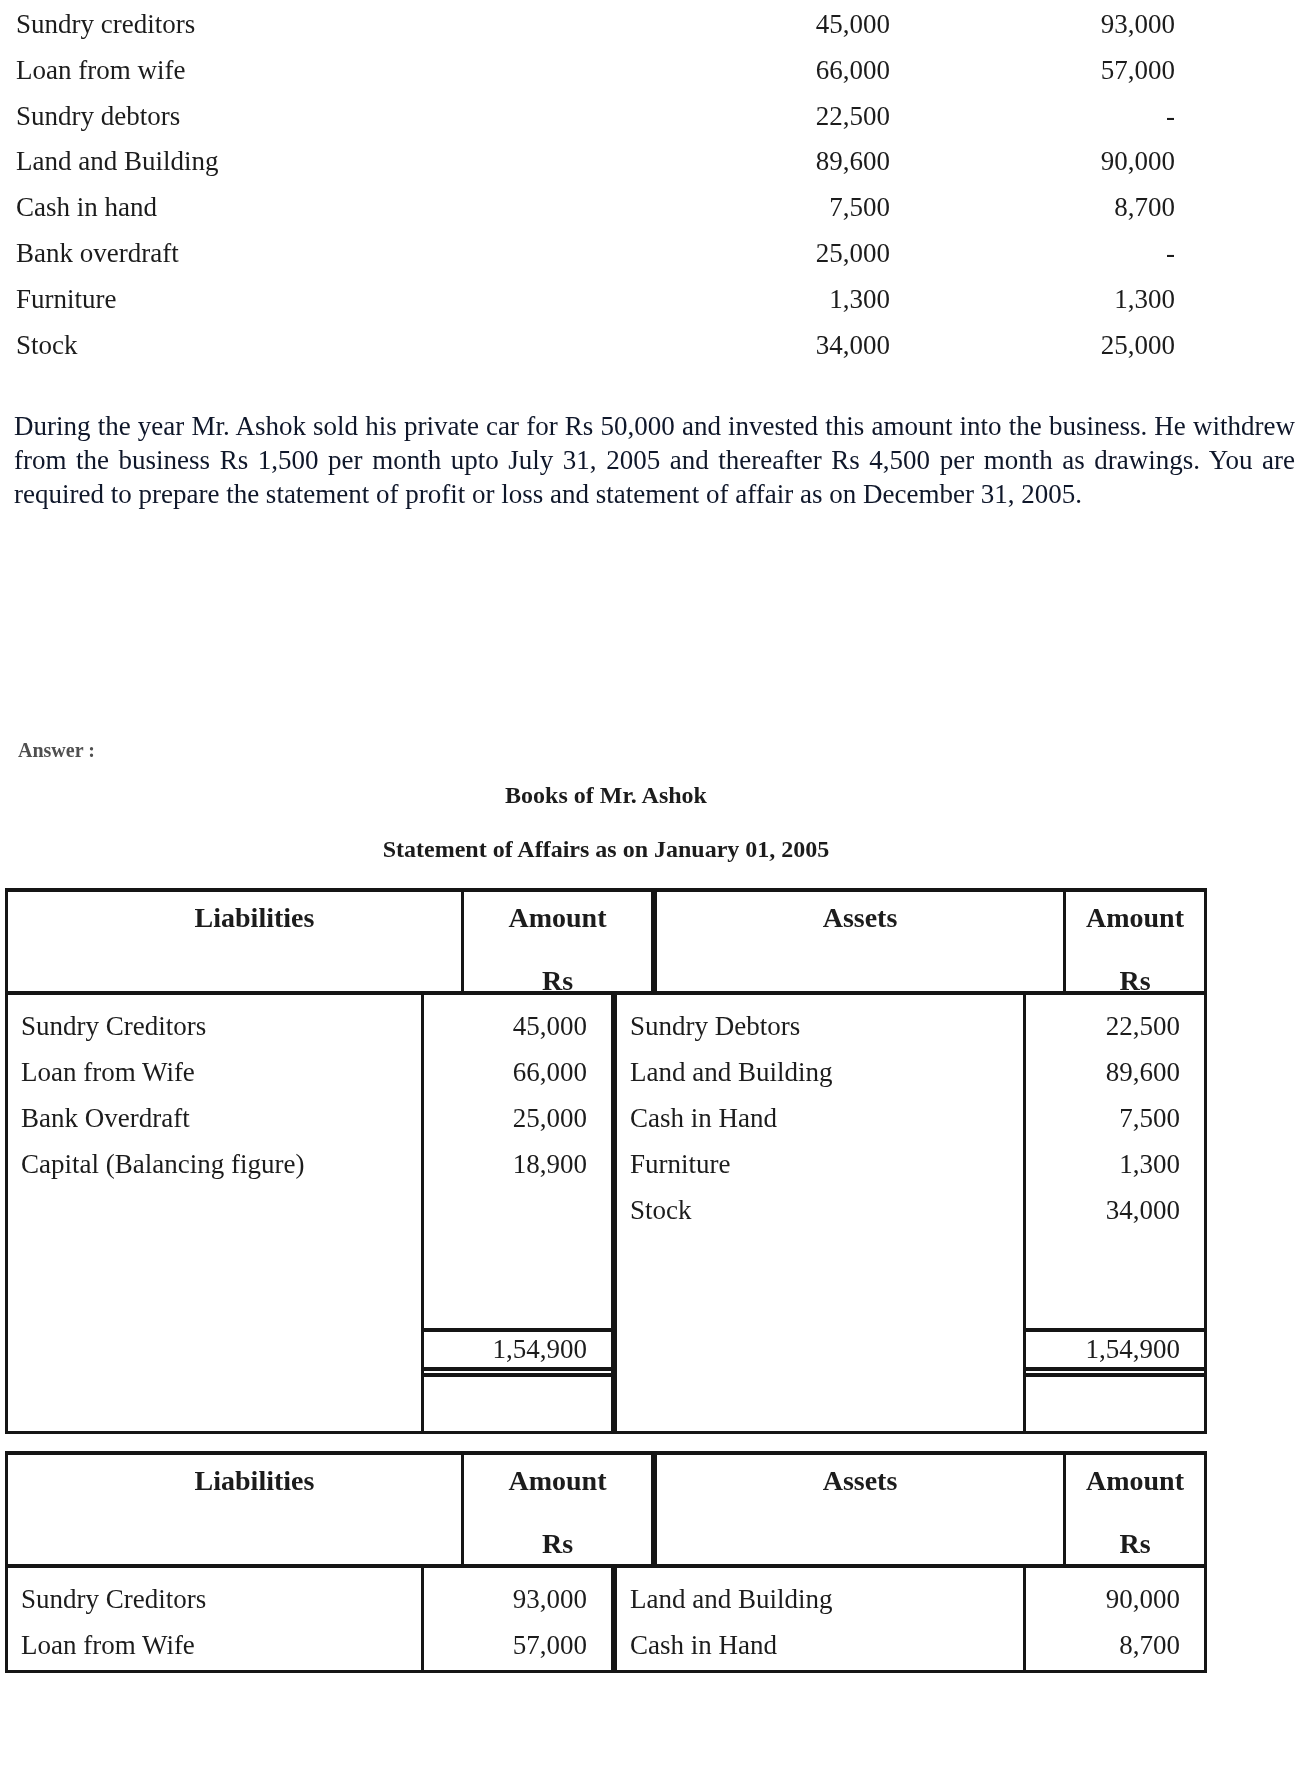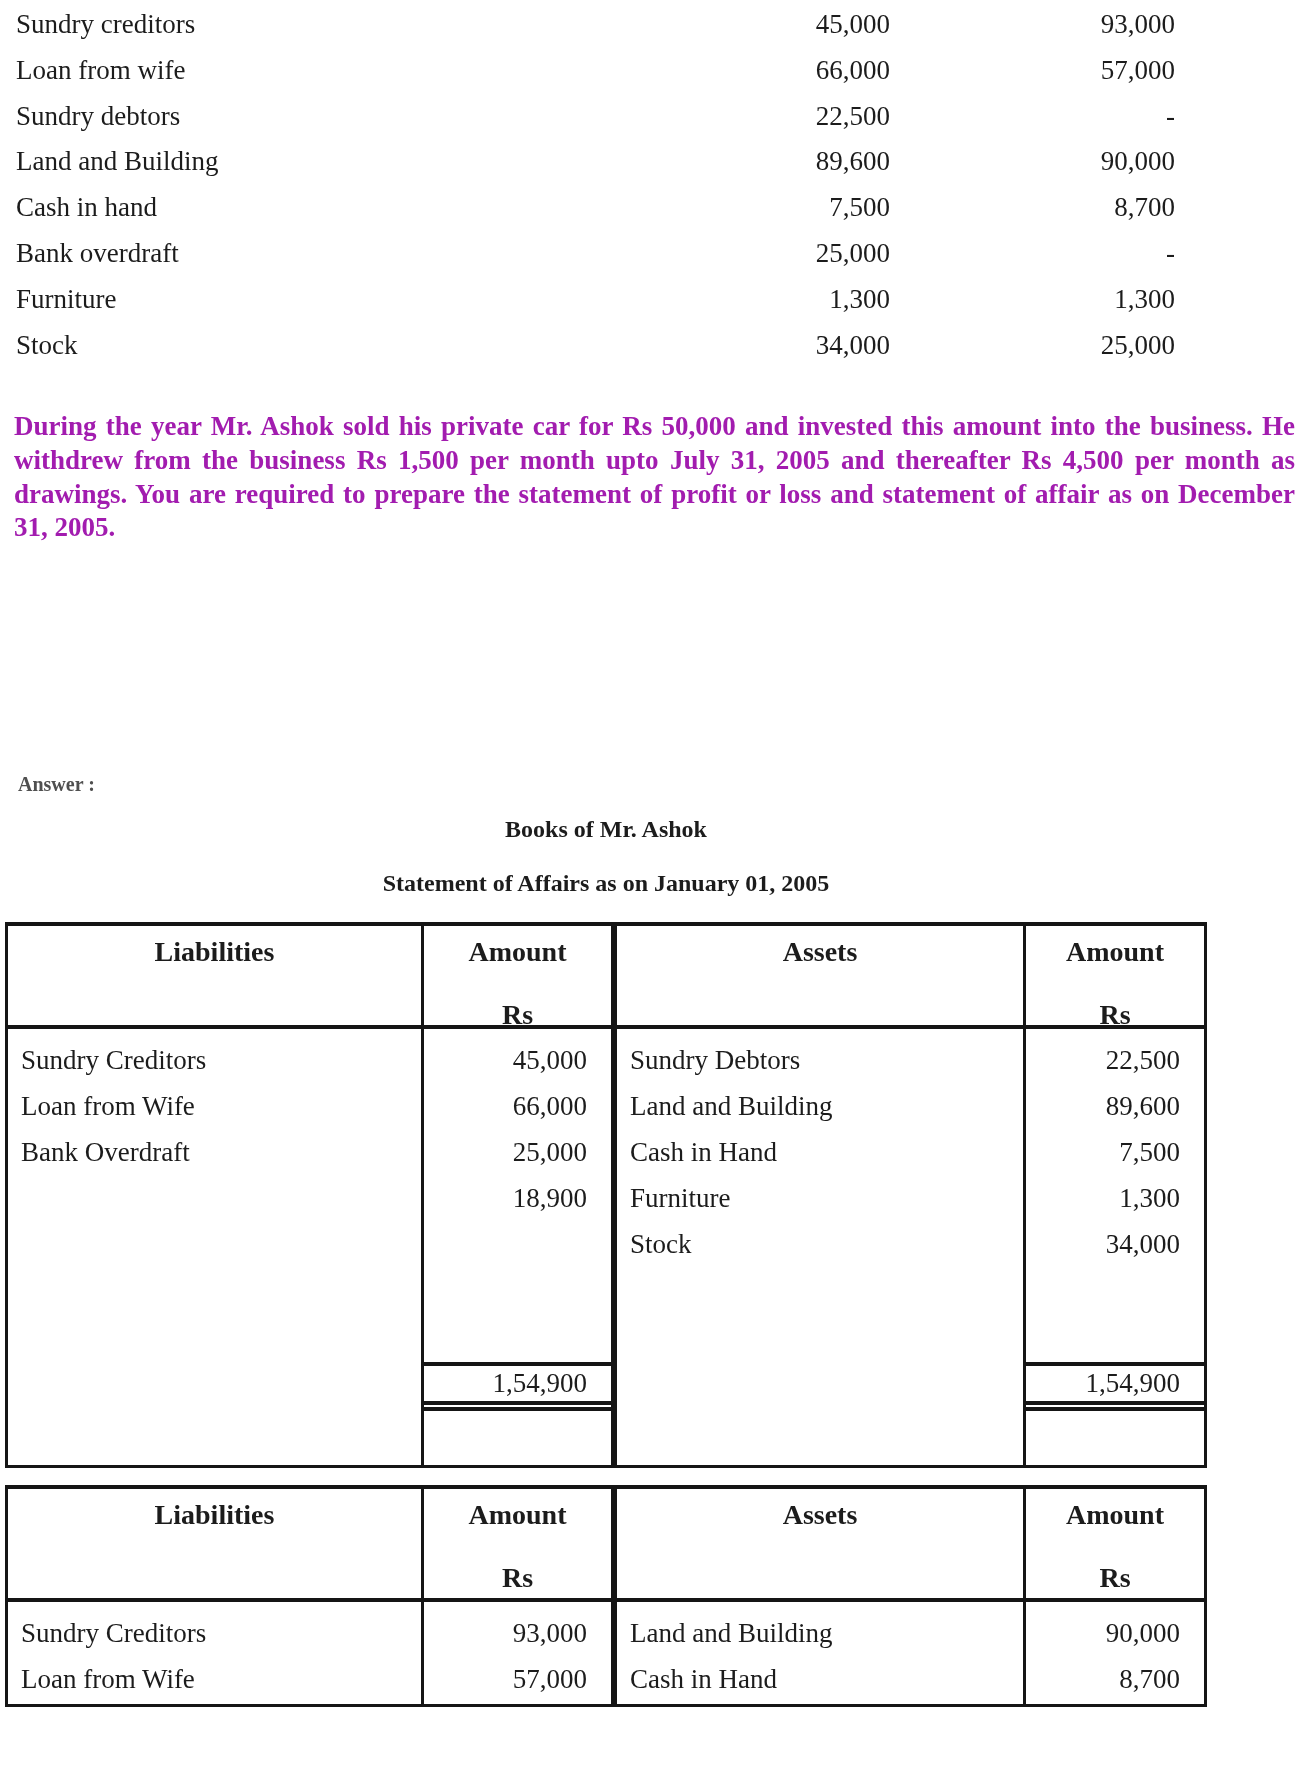--- a/index.html
+++ b/index.html
@@ -18,24 +18,24 @@
     grid-template-columns:544px 346px 285px;
     line-height:45.8px;
     font-size:27px;
   }
   .top-row .lbl{padding-left:16px;}
   .top-row .amt{text-align:right;}
   
   .problem{
     margin:42px 14px 0 14px;
     font-size:27px;
-    font-weight:bold;
+    font-weight:normal;
     line-height:33.6px;
     text-align:justify;
-    color:#a21caf;
+    color:#0f172a;
   }
   
   .answer-label{
     margin:228px 0 0 18px;
     font-family:Liberation Serif, serif;
     font-size:20px;
     font-weight:bold;
     color:#4f4f4f;
   }
   
@@ -52,21 +52,21 @@
   .stable{
     width:1202px;margin-left:5px;margin-top:22px;
     border:3px solid #151515;border-top-width:4px;
     box-sizing:border-box;
   }
   .stable-2{margin-top:17px;}
   .hgrid,.bgrid{
     display:grid;
     grid-template-columns:413px 190px 412px 1fr;
   }
-  .hgrid{border-bottom:4px solid #151515;}
+  .hgrid{border-bottom:4px solid #151515;padding-left:40px;}
   .hcell{
     text-align:center;
     font-size:28px;font-weight:bold;
     padding-top:10px;
   }
   .stable-1 .hcell{height:89px;}
   .stable-2 .hcell{height:99px;}
   .hcell .rs-line{margin-top:31px;}
   .c2{border-left:3px solid #151515;}
   .c3{border-left:6px solid #151515;}
@@ -161,20 +161,21 @@
       <div class="hcell c4">
         <div>Amount</div>
         <div class="rs-line">Rs</div>
       </div>
     </div>
     <div class="bgrid">
       <div class="bcell names">
         <div class="line">Sundry Creditors</div>
         <div class="line">Loan from Wife</div>
         <div class="line">Bank Overdraft</div>
+        <div class="line">Capital (Balancing figure)</div>
       </div>
       <div class="bcell amounts c2">
         <div class="line">45,000</div>
         <div class="line">66,000</div>
         <div class="line">25,000</div>
         <div class="line">18,900</div>
         <div class="total-box">1,54,900</div>
         <div class="after-box"></div>
       </div>
       <div class="bcell names c3">

